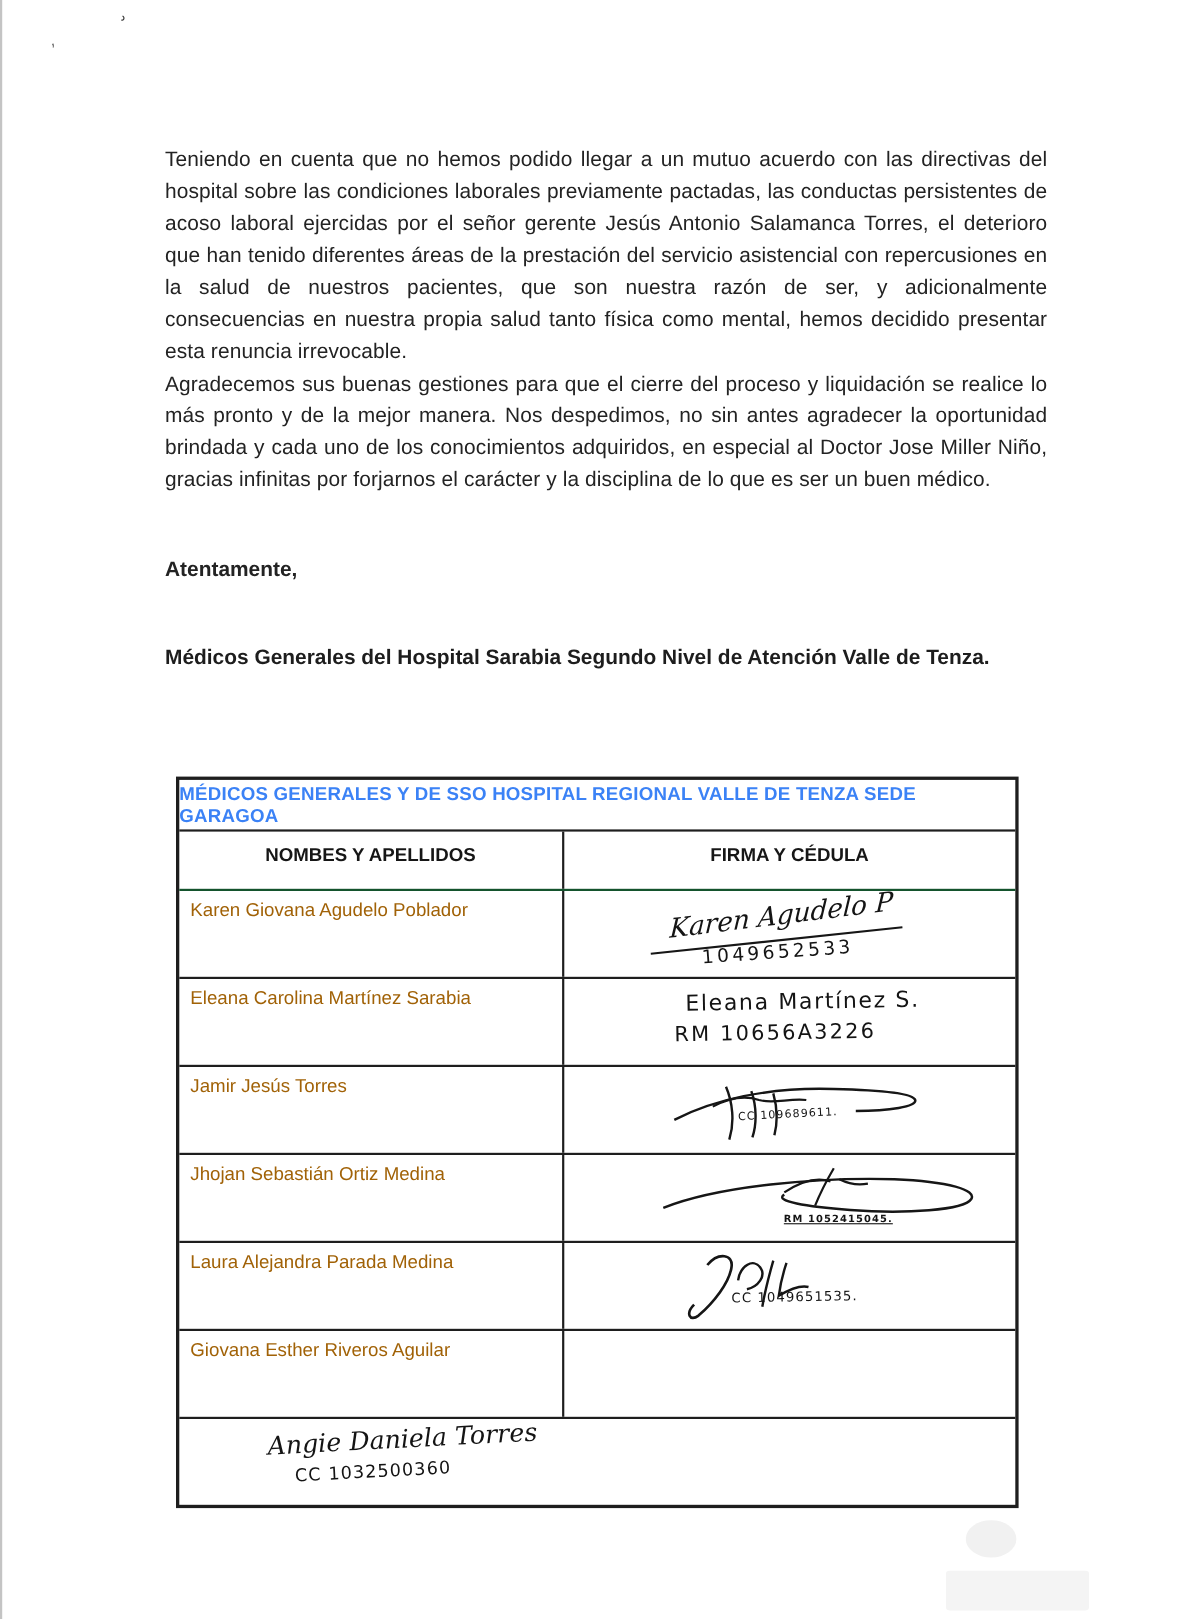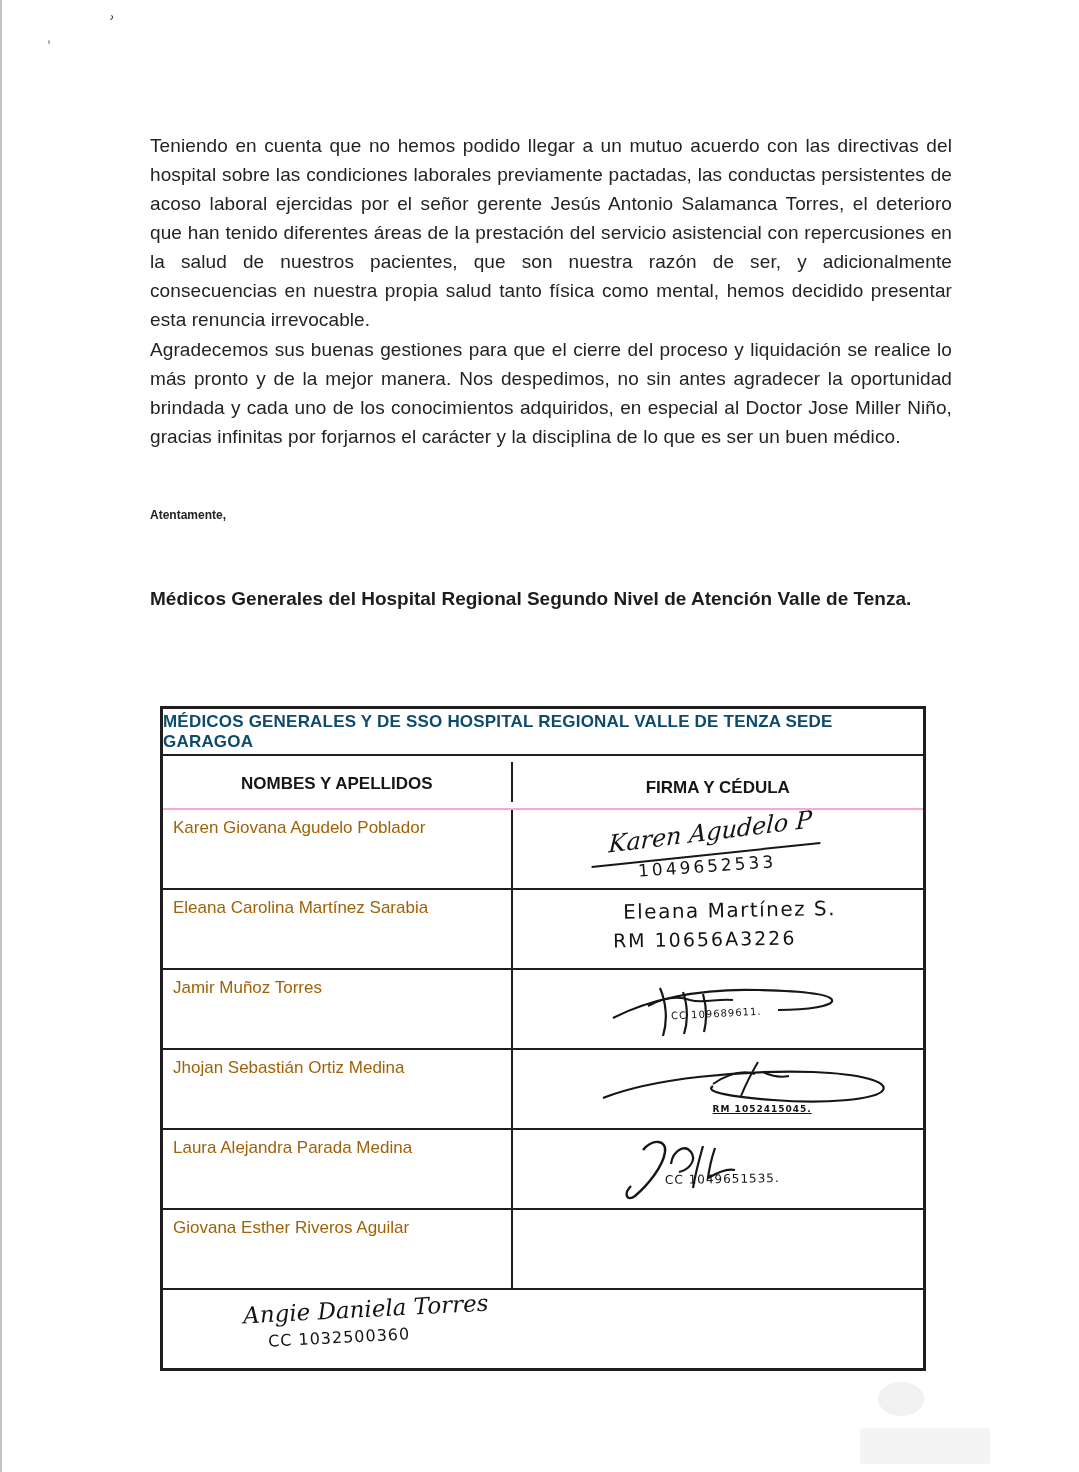--- a/index.html
+++ b/index.html
@@ -11,33 +11,33 @@
   .pen-mark{position:absolute;color:#4a4a4a;font-family:"DejaVu Serif",serif;}
   .mark-a{left:44px;top:30px;font-size:14px;transform:rotate(-35deg);color:#6a6a6a;}
   .mark-b{left:108px;top:12px;font-size:18px;transform:rotate(18deg);color:#3c3c3c;}
   .para{
     position:absolute;left:150px;width:802px;
     font-size:19px;line-height:29px;text-align:justify;color:#232323;
     letter-spacing:0.1px;
   }
   .p1{top:112px;margin-top:19px;}
   .p2{top:316px;}
-  .closing{position:absolute;left:150px;top:508px;font-size:12px;font-weight:bold;color:#232323;}
+  .closing{position:absolute;left:150px;top:508px;font-size:19px;font-weight:bold;color:#232323;}
   .signatory{position:absolute;left:150px;top:588px;font-size:19px;font-weight:bold;color:#1d1d1d;}
 
   .doc-table{
     position:absolute;left:160px;top:706px;width:760px;
     border:3px solid #1e1e1e;background:#fff;
   }
   .t-title{
     height:45px;border-bottom:2px solid #1e1e1e;
     display:flex;align-items:center;justify-content:center;
-    font-size:17px;font-weight:bold;color:#0c4a6e;letter-spacing:0.2px;
+    font-size:17px;font-weight:bold;color:#3b82f6;letter-spacing:0.2px;
   }
-  .t-headrow{display:flex;height:52px;border-bottom:2px solid #f9a8d4;align-items:center;}
+  .t-headrow{display:flex;height:52px;border-bottom:2px solid #14532d;}
   .t-row{display:flex;height:78px;border-bottom:2px solid #1e1e1e;}
   .t-row:last-child{border-bottom:none;}
   .c-name{
     width:46%;border-right:2px solid #1e1e1e;box-sizing:border-box;
     padding:8px 10px;font-size:17px;color:#a16207;
   }
   .c-sig{width:54%;position:relative;box-sizing:border-box;}
   .t-headrow .c-name,.t-headrow .c-sig{
     display:flex;align-items:flex-start;justify-content:center;padding-top:12px;
     font-weight:bold;font-size:17px;color:#161616;
@@ -72,21 +72,21 @@
 </head>
 <body>
 
 <div class="scan-edge"></div>
 <span class="pen-mark mark-a">‚</span>
 <span class="pen-mark mark-b">ʾ</span>
 
 <p class="para p1">Teniendo en cuenta que no hemos podido llegar a un mutuo acuerdo con las directivas del hospital sobre las condiciones laborales previamente pactadas, las conductas persistentes de acoso laboral ejercidas por el señor gerente Jesús Antonio Salamanca Torres, el deterioro que han tenido diferentes áreas de la prestación del servicio asistencial con repercusiones en la salud de nuestros pacientes, que son nuestra razón de ser, y adicionalmente consecuencias en nuestra propia salud tanto física como mental, hemos decidido presentar esta renuncia irrevocable.</p>
 <p class="para p2">Agradecemos sus buenas gestiones para que el cierre del proceso y liquidación se realice lo más pronto y de la mejor manera. Nos despedimos, no sin antes agradecer la oportunidad brindada y cada uno de los conocimientos adquiridos, en especial al Doctor Jose Miller Niño, gracias infinitas por forjarnos el carácter y la disciplina de lo que es ser un buen médico.</p>
 <div class="closing">Atentamente,</div>
-<div class="signatory">Médicos Generales del Hospital Regional Segundo Nivel de Atención Valle de Tenza.</div>
+<div class="signatory">Médicos Generales del Hospital Sarabia Segundo Nivel de Atención Valle de Tenza.</div>
 
 <div class="doc-table">
   <div class="t-title">MÉDICOS GENERALES  Y DE SSO HOSPITAL REGIONAL VALLE DE TENZA SEDE GARAGOA</div>
 
   <div class="t-headrow">
     <div class="c-name">NOMBES Y APELLIDOS</div>
     <div class="c-sig">FIRMA Y CÉDULA</div>
   </div>
 
   <div class="t-row">
@@ -100,21 +100,21 @@
 
   <div class="t-row">
     <div class="c-name">Eleana Carolina Martínez Sarabia</div>
     <div class="c-sig">
       <span class="sig-abs hw eleana-1">Eleana Martínez S.</span>
       <span class="sig-abs hw eleana-2">RM 10656A3226</span>
     </div>
   </div>
 
   <div class="t-row">
-    <div class="c-name">Jamir Muñoz Torres</div>
+    <div class="c-name">Jamir Jesús Torres</div>
     <div class="c-sig">
       <svg class="sig-svg" style="left:95px;top:10px;" width="230" height="58" viewBox="0 0 230 58">
         <path d="M5 38 C 40 20, 90 8, 150 10 C 195 11, 222 14, 224 20 C 226 26, 200 30, 170 30" fill="none" stroke="#161616" stroke-width="2.2"></path>
         <path d="M52 8 C 58 22, 60 40, 55 56 M75 12 C 80 26, 80 42, 76 54 M95 14 C 99 28, 99 40, 96 52" fill="none" stroke="#161616" stroke-width="2.2"></path>
         <path d="M40 26 C 55 18, 70 16, 82 20 C 95 24, 110 18, 125 20" fill="none" stroke="#161616" stroke-width="2"></path>
       </svg>
       <span class="sig-abs hw jamir-id">CC 109689611.</span>
     </div>
   </div>
 

